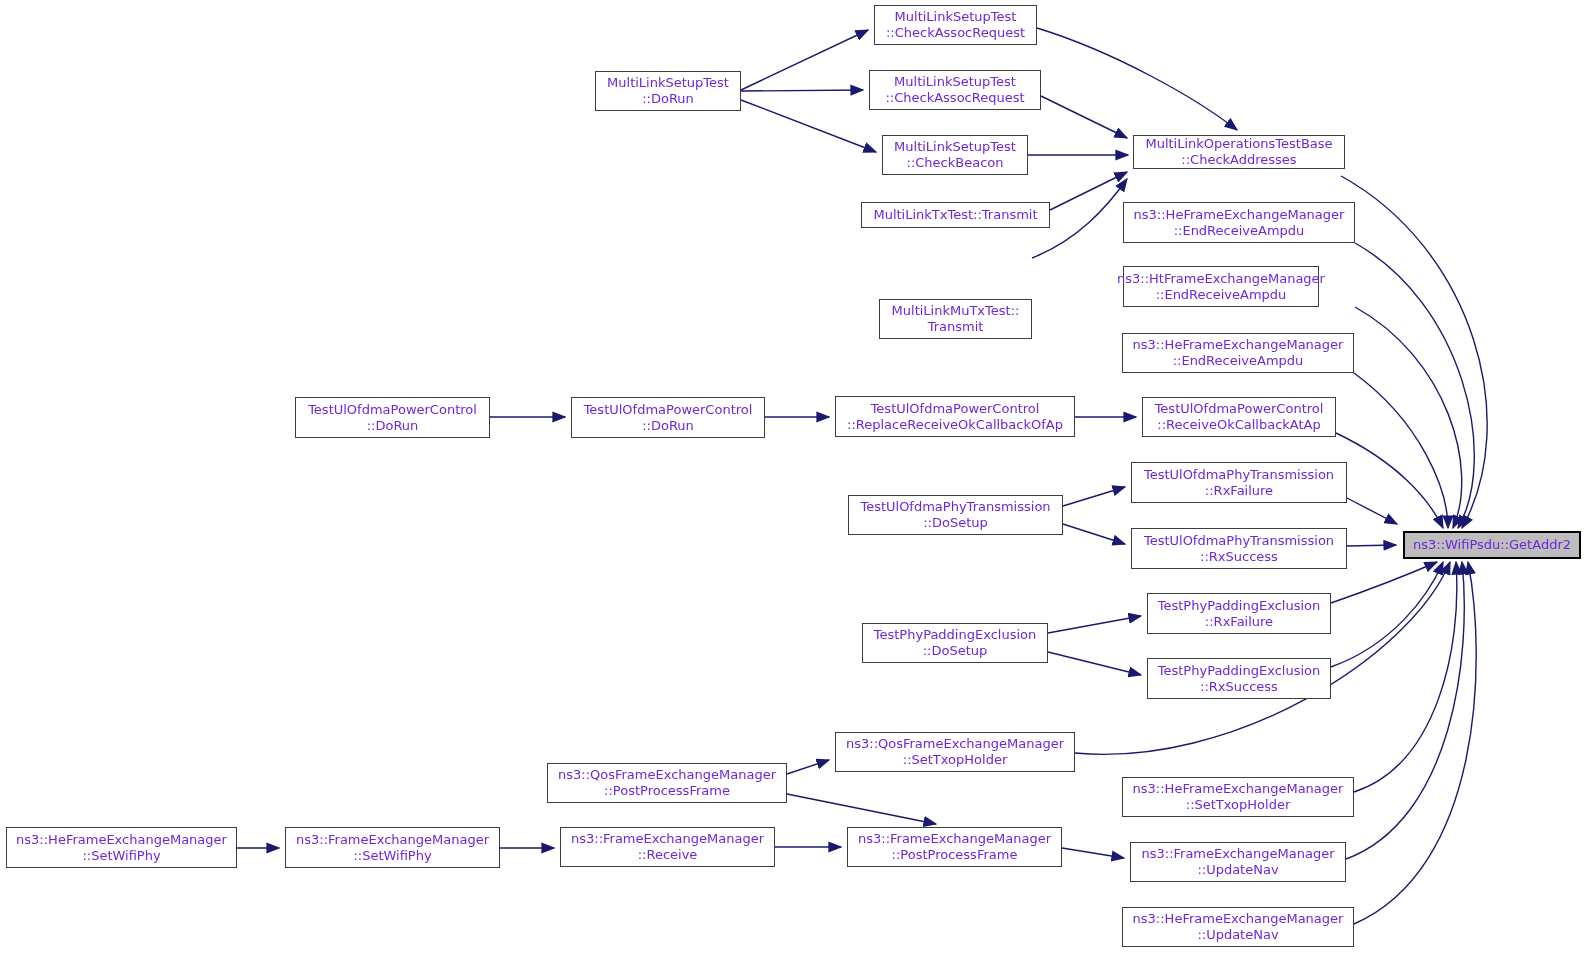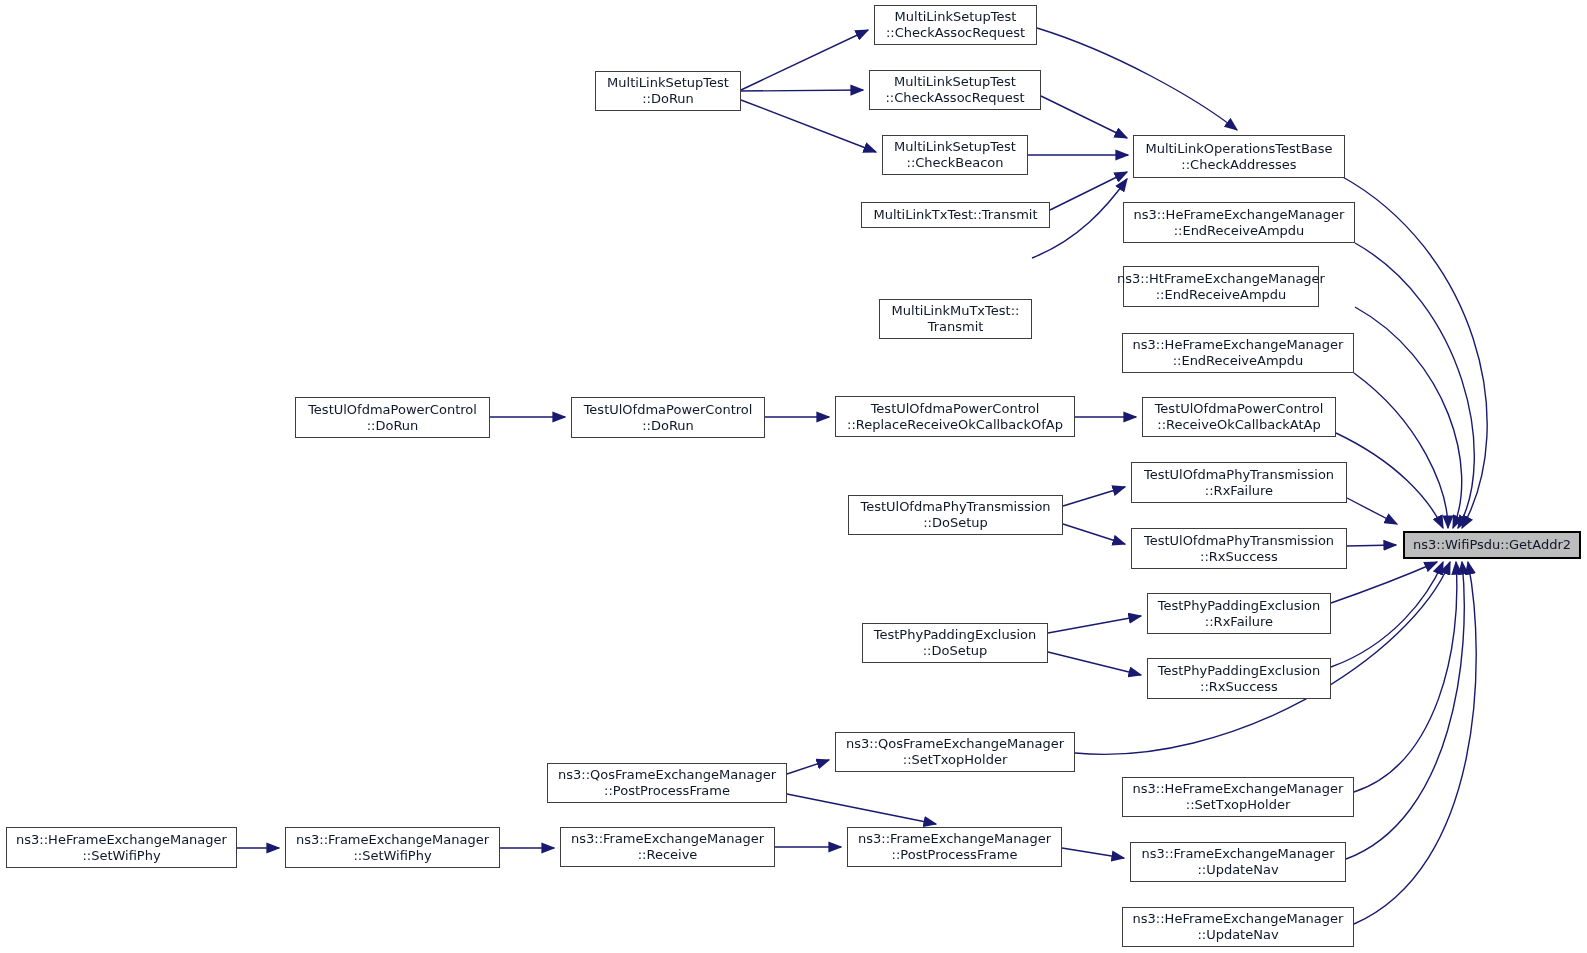--- a/index.html
+++ b/index.html
@@ -5,21 +5,21 @@
   html,body { margin:0; padding:0; background:#ffffff; }
   .canvas {
     position:relative; width:1587px; height:953px; background:#ffffff;
     font-family:"DejaVu Sans", sans-serif; overflow:hidden;
   }
   svg.edges { position:absolute; left:0; top:0; width:1587px; height:953px; pointer-events:none; }
   .node {
     position:absolute; box-sizing:border-box;
     border:1px solid #3d3d3d; background:#ffffff;
     display:flex; flex-direction:column; align-items:center; justify-content:center;
-    text-align:center; font-size:13px; line-height:16px; color:#0f172a;
+    text-align:center; font-size:13px; line-height:16px; color:#6d28d9;
     white-space:nowrap; cursor:pointer;
   }
   .node.target {
     background:#bdbdbd; border:2px solid #000000; cursor:default;text-align:right;
   }
 </style>
 </head>
 <body>
 
 <div class="canvas">
@@ -81,21 +81,21 @@
   <div class="node" style="left:869px; top:70px; width:172px; height:40px;">
     <span>MultiLinkSetupTest</span>
     <span>::CheckAssocRequest</span>
   </div>
 
   <div class="node" style="left:882px; top:135px; width:146px; height:40px;">
     <span>MultiLinkSetupTest</span>
     <span>::CheckBeacon</span>
   </div>
 
-  <div class="node" style="left:1133px; top:135px; width:212px; height:43px;">
+  <div class="node" style="left:1133px; top:135px; width:212px; height:34px;">
     <span>MultiLinkOperationsTestBase</span>
     <span>::CheckAddresses</span>
   </div>
 
   <div class="node" style="left:861px; top:202px; width:189px; height:26px;">
     <span>MultiLinkTxTest::Transmit</span>
   </div>
 
   <div class="node" style="left:1123px; top:202px; width:232px; height:41px;">
     <span>ns3::HeFrameExchangeManager</span>

